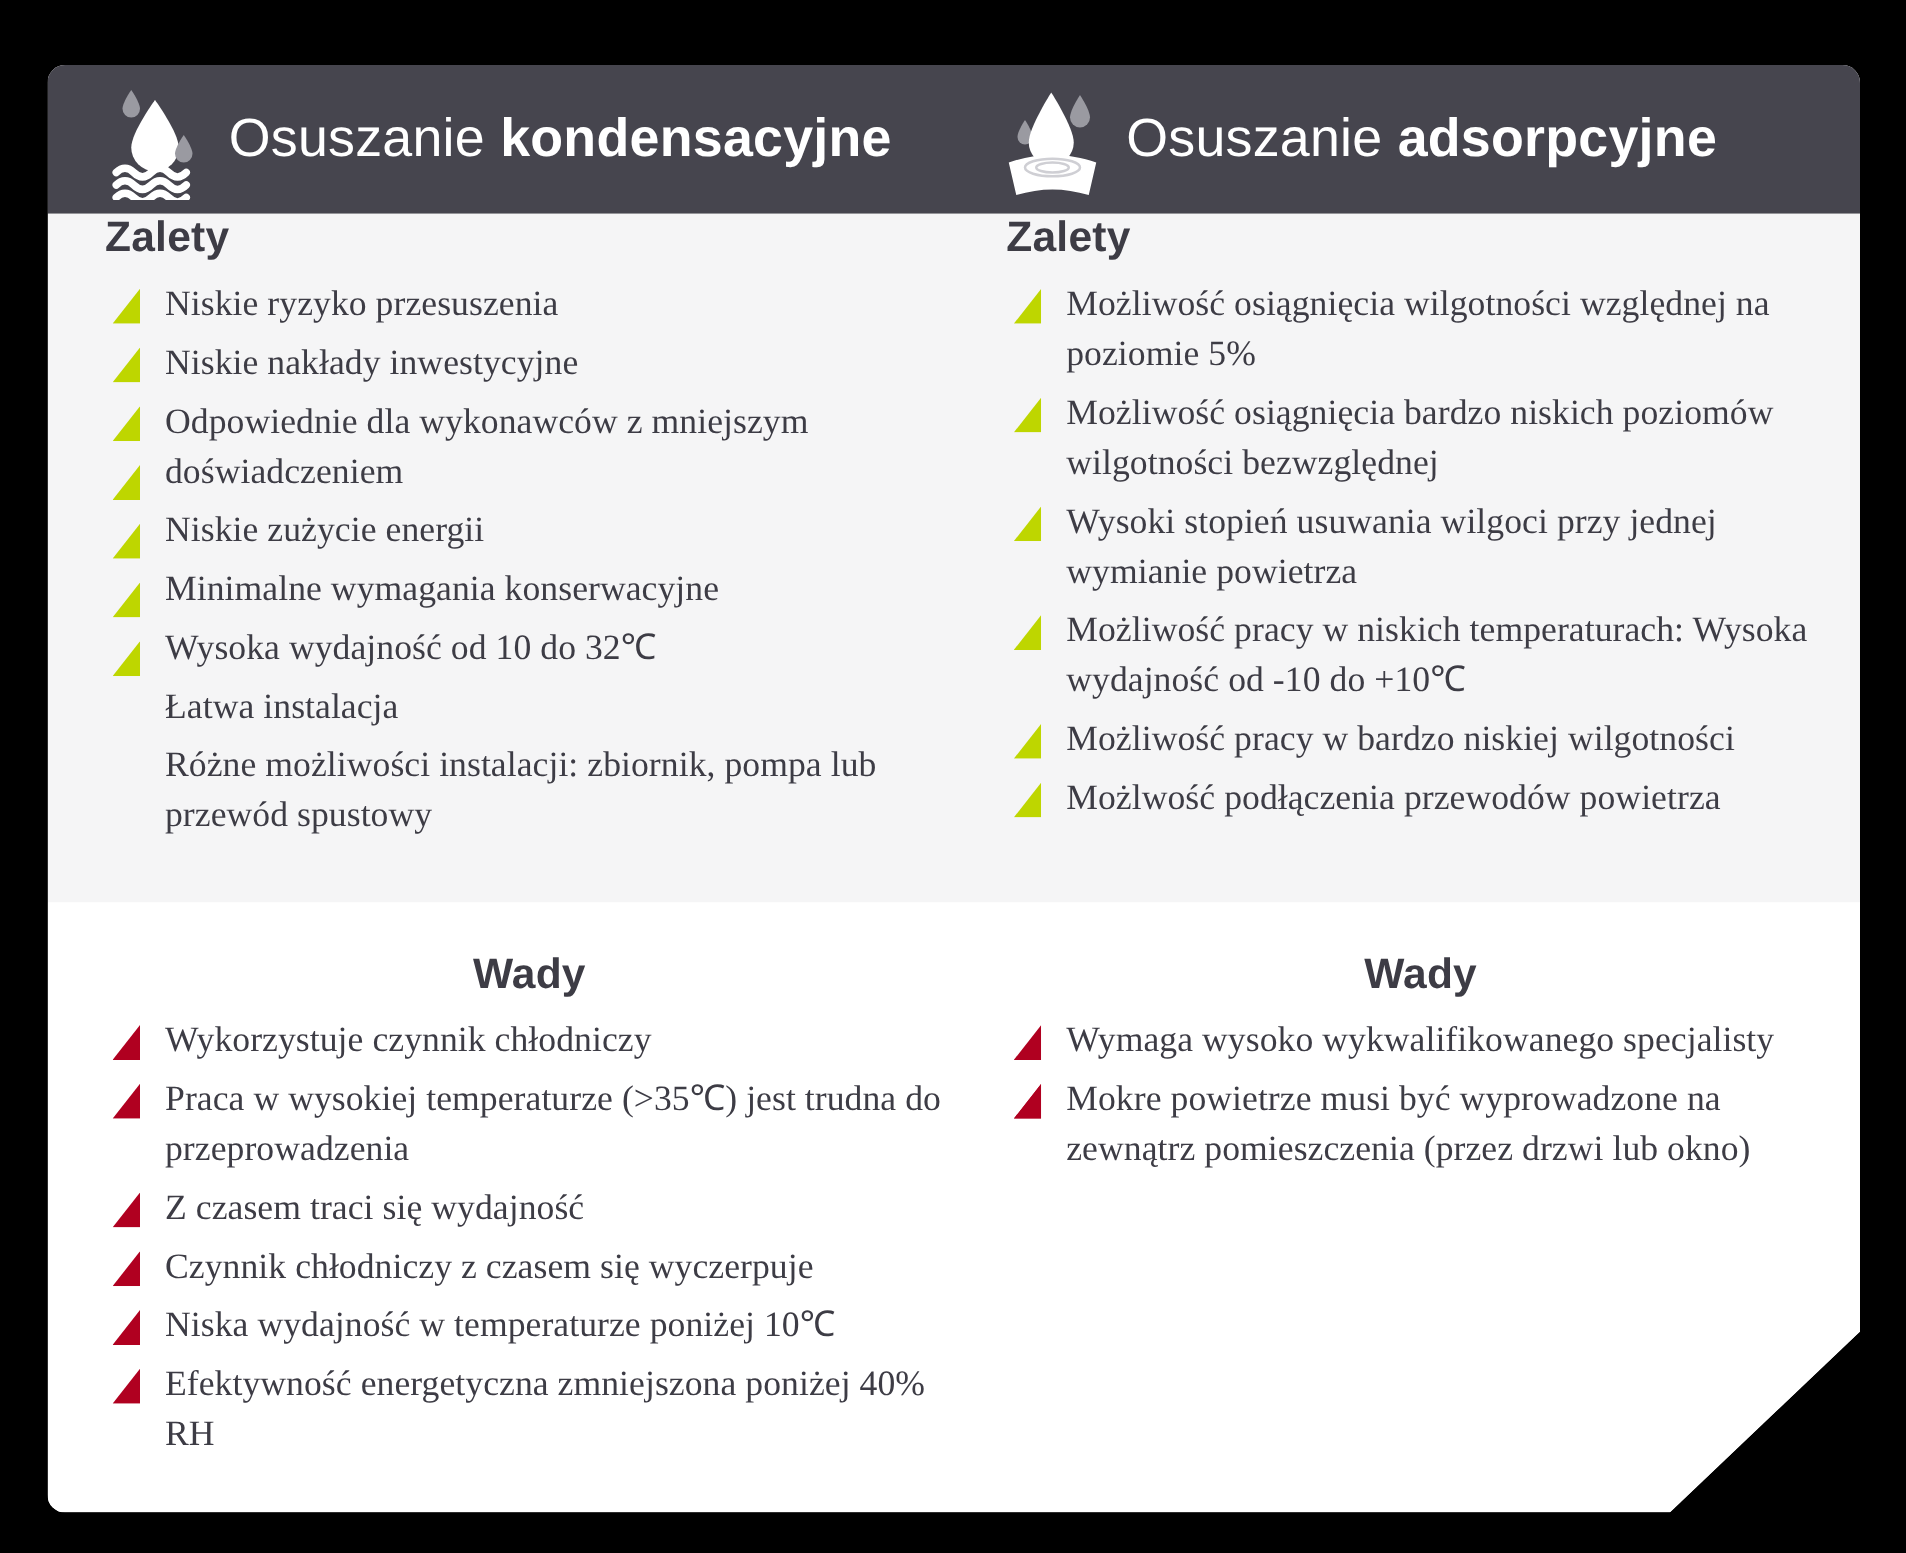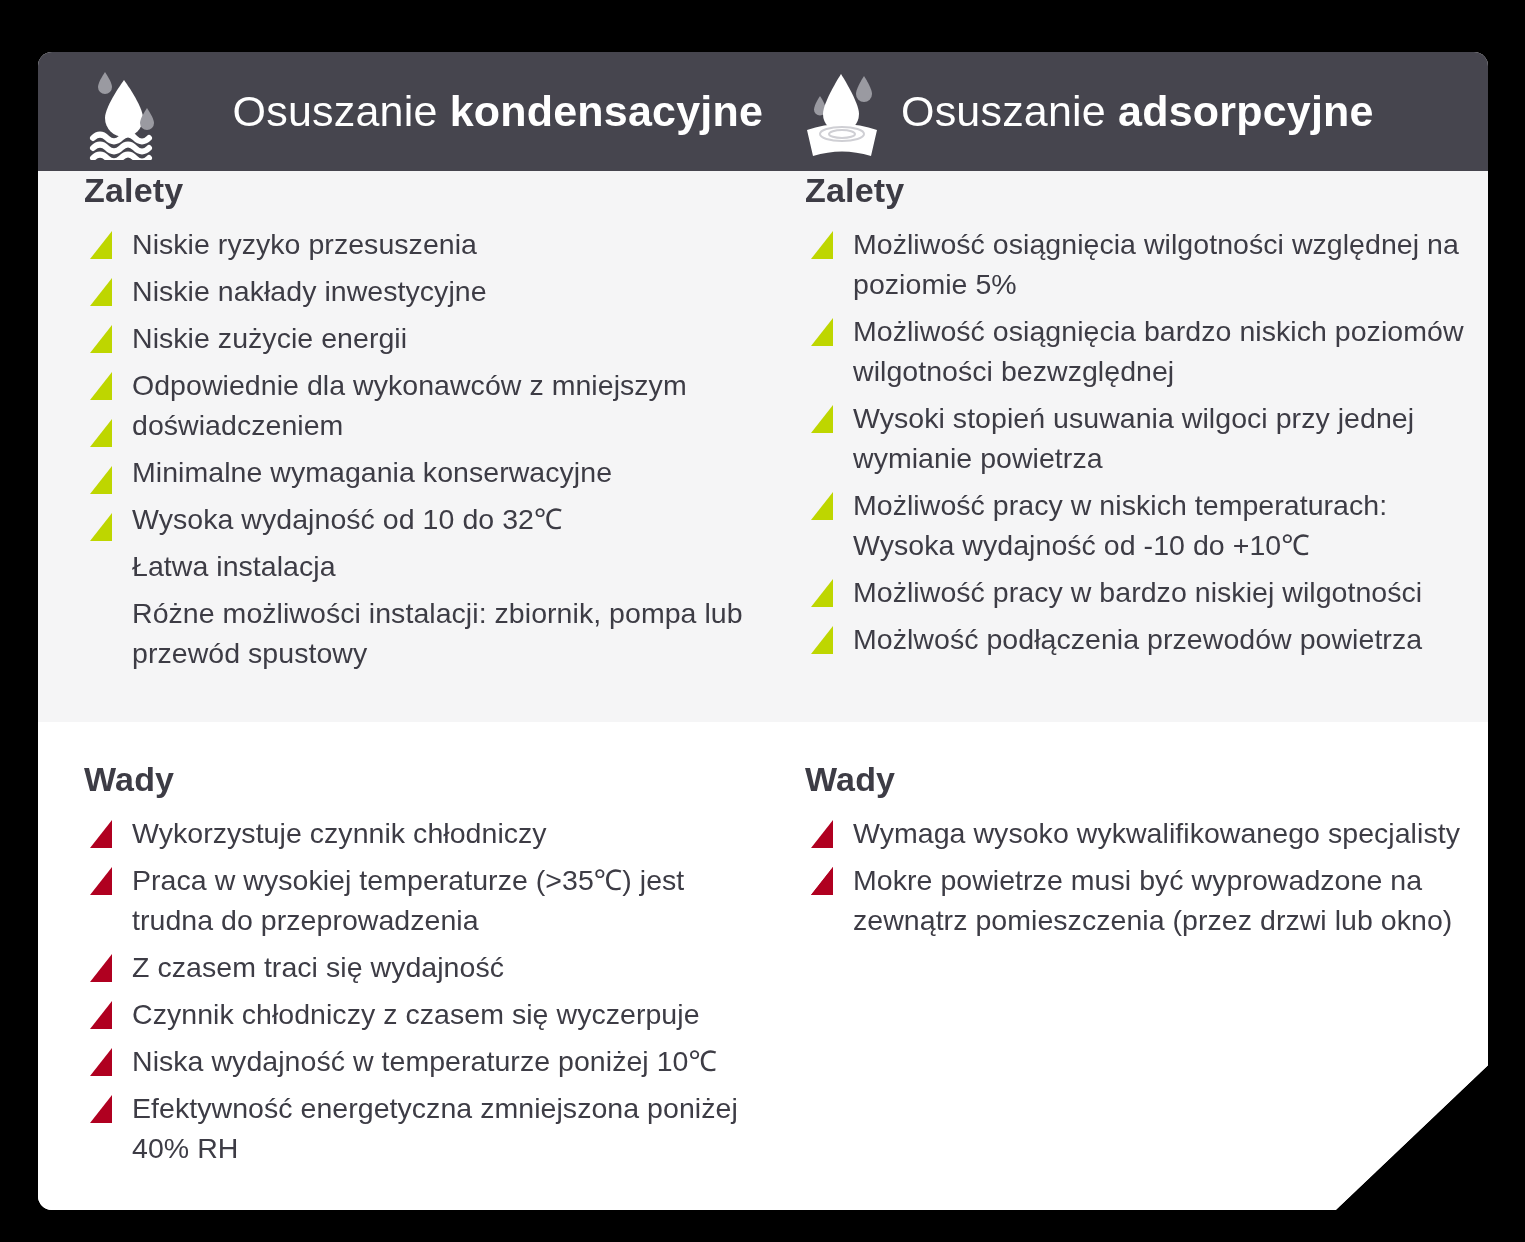--- a/index.html
+++ b/index.html
@@ -26,21 +26,21 @@
   #header{
     position:absolute;left:0;top:0;width:100%;height:119px;
     background:#46454e;
     display:flex;
   }
   .head-col{
     flex:0 0 50%;
     display:flex;align-items:center;
     box-sizing:border-box;
   }
-  .head-col.left{padding-left:47px;justify-content:space-between;}
+  .head-col.left{padding-left:47px;}
   .head-col.right{padding-left:40px;}
   .head-icon{
     flex:0 0 auto;
     width:78px;height:96px;
     margin-right:20px;
     display:block;
   }
   .head-title{
     color:#ffffff;
     font-size:43px;
@@ -73,27 +73,28 @@
   .col.right{padding-left:42px;padding-right:20px;}
 
   .sec-title{
     font-size:34px;
     font-weight:700;
     color:#3d3c45;
     margin:0;
     padding-bottom:14px;
     letter-spacing:0.2px;
   }
-  #band-cons .sec-title{padding-top:38px;}
+  #band-cons .sec-title{padding-top:38px;text-align:center;}
 
   
   ul.items{
     list-style:none;
     margin:0;padding:0;
     position:relative;
+    font-family:Liberation Serif, serif;
   }
   ul.items li{
     position:relative;
     font-size:28.5px;
     line-height:40px;
     color:#3d3c45;
     margin-bottom:7px;
     padding-left:48px;
     letter-spacing:0.05px;
   }
@@ -163,22 +164,22 @@
             <span class="mark green" style="top:7px"></span>
             <span class="mark green" style="top:54px"></span>
             <span class="mark green" style="top:101px"></span>
             <span class="mark green" style="top:148px"></span>
             <span class="mark green" style="top:195px"></span>
             <span class="mark green" style="top:242px"></span>
             <span class="mark green" style="top:289px"></span>
           </div>
           <li class="nomark">Niskie ryzyko przesuszenia</li>
           <li class="nomark">Niskie nakłady inwestycyjne</li>
+          <li class="nomark">Odpowiednie dla wykonawców z mniejszym doświadczeniem</li>
           <li class="nomark">Niskie zużycie energii</li>
-          <li class="nomark">Odpowiednie dla wykonawców z mniejszym doświadczeniem</li>
           <li class="nomark">Minimalne wymagania konserwacyjne</li>
           <li class="nomark">Wysoka wydajność od 10 do 32℃</li>
           <li class="nomark">Łatwa instalacja</li>
           <li class="nomark">Różne możliwości instalacji: zbiornik, pompa lub przewód spustowy</li>
         </ul>
       </div>
 
       <div class="col right">
         <h2 class="sec-title">Zalety</h2>
         <ul class="items">

